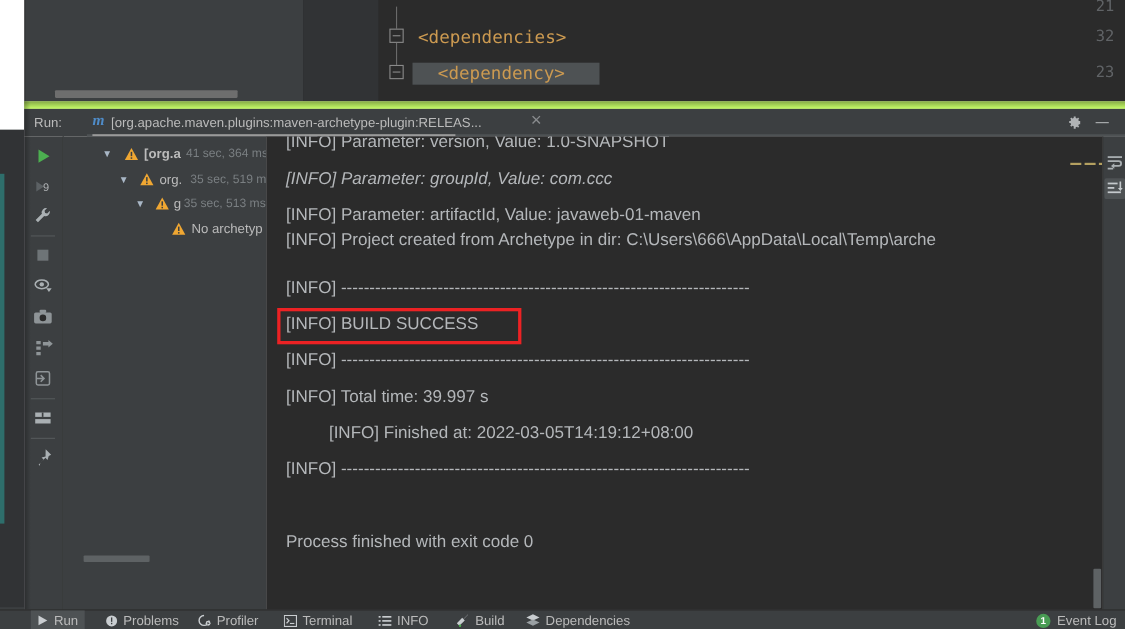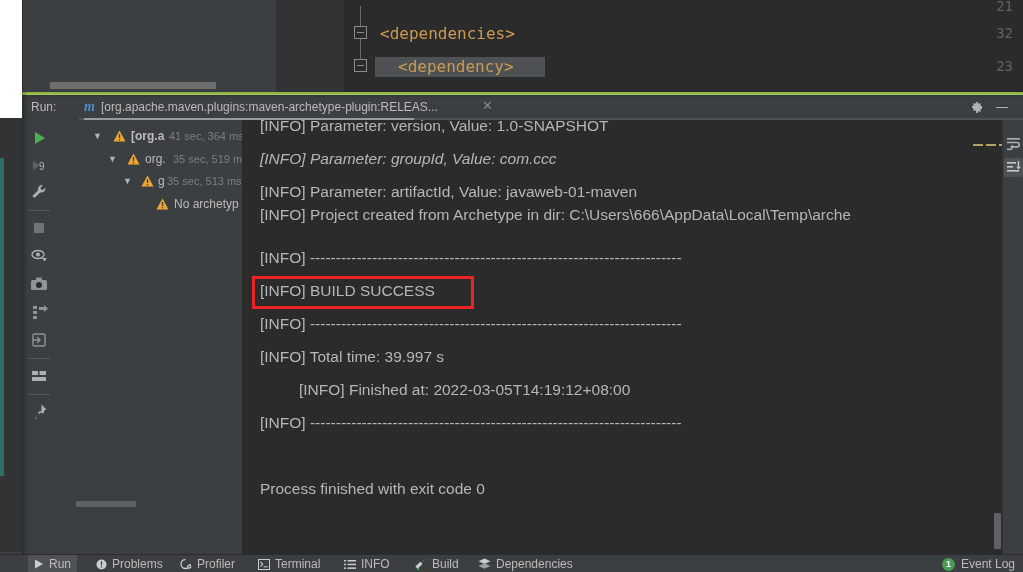--- a/index.html
+++ b/index.html
@@ -80,21 +80,21 @@
   }
   .fav-btn {
     position: absolute; left: 0; top: 440px; width: 22px; height: 112px;
     cursor: default;
   }
 
   
   .runwin {
     position: absolute; left: 22px; top: 92px; width: 1001px; height: 462px;
     background: #e5e5e5;
-    border-top: 3px solid #bef264;
+    border-top: 7px solid #bef264;
   }
   .runhdr {
     position: absolute; left: 0; top: 0; width: 1001px; height: 25px;
     background: #3c3f41;
   }
   .runhdr-label {
     position: absolute; left: 9px; top: 5px; color: #bbbbbb; font-size: 12px;
   }
   .maven-m {
     position: absolute; left: 62px; top: 4px; color: #4f8cc9;

